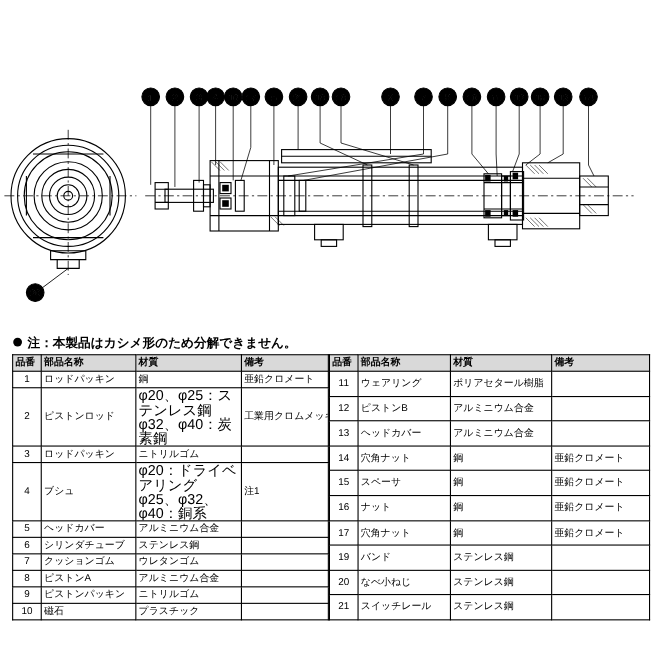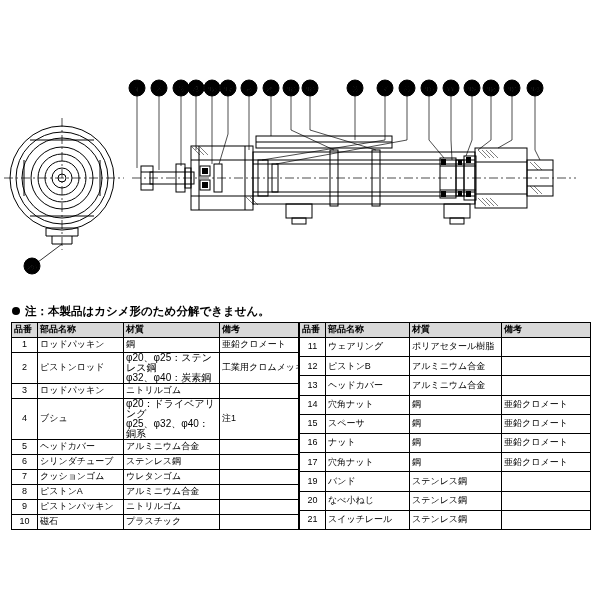--- a/index.html
+++ b/index.html
@@ -67,21 +67,21 @@
 
   .t-left col.c1{width:26px;}
   .t-left col.c2{width:86px;}
   .t-left col.c3{width:96px;}
   .t-left col.c4{width:79px;}
 
   .t-right col.c1{width:26px;}
   .t-right col.c2{width:84px;}
   .t-right col.c3{width:92px;}
   .t-right col.c4{width:89px;}
-  .cell-multiline{white-space:normal;line-height:1.0;font-size:10px;}
+  .cell-multiline{white-space:normal;line-height:1.0;font-size:13px;}
 
   #footnote{
     position:absolute;left:12px;top:536px;
     font-size:9.5px;
     white-space:nowrap;
   }
 </style>
 </head>
 <body>
 

